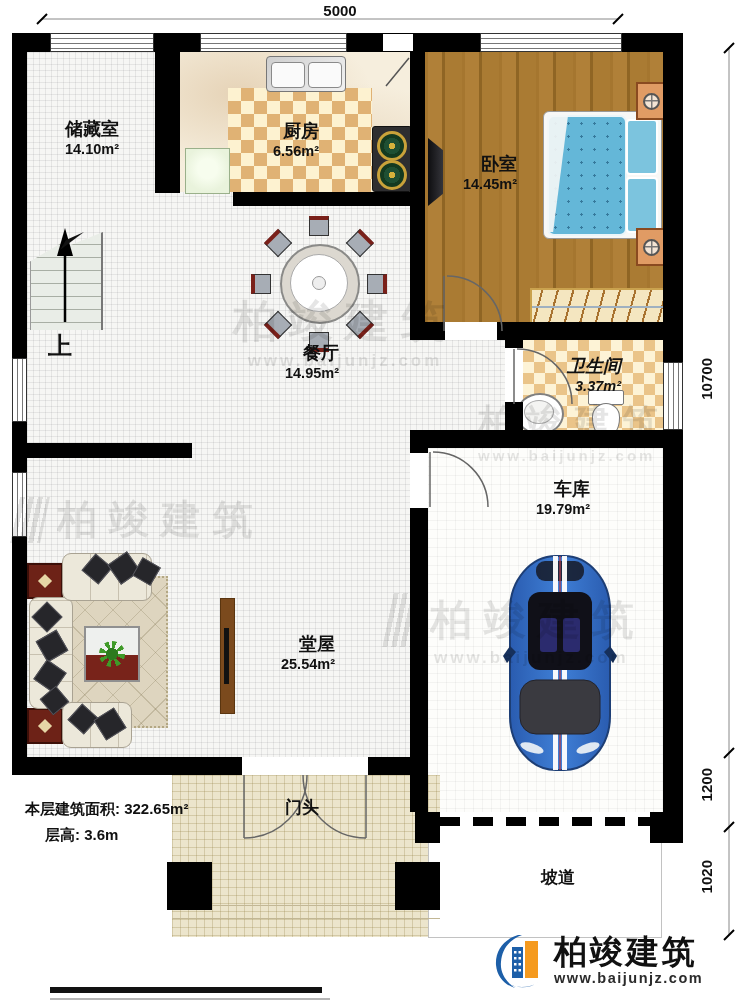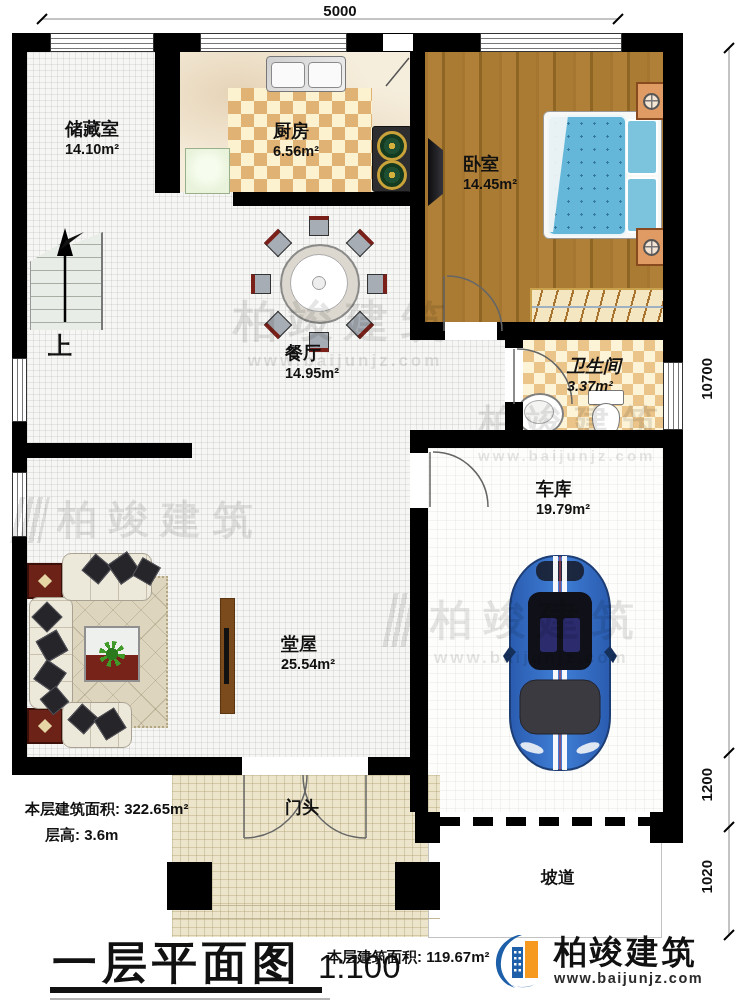--- a/index.html
+++ b/index.html
@@ -83,21 +83,21 @@
     display:flex;align-items:center;justify-content:center;}
   .plant{width:26px;height:26px;border-radius:50%;
     background:radial-gradient(circle,#2c7a1e 0 32%,transparent 33%),
                repeating-conic-gradient(#3f9a28 0 22deg,transparent 22deg 46deg);}
   .tvstand{background:#7b4a1d;border:1px solid #5a350f;}
   .tvpanel{background:#111;}
   .steps-line{position:absolute;height:1px;background:#c2b795;z-index:2;}
   .gdash{position:absolute;height:9px;z-index:4;
     background:repeating-linear-gradient(90deg,#000 0 20px,transparent 20px 33px);}
   
-  .rlabel{position:absolute;transform:translateX(-50%);text-align:left;z-index:8;white-space:nowrap;}
+  .rlabel{position:absolute;transform:translateX(-50%);text-align:right;z-index:8;white-space:nowrap;}
   .nm{font-size:18px;font-weight:bold;line-height:22px;}
   .nm-s{font-size:17px;font-weight:bold;}
   .ar{font-size:14.5px;font-weight:bold;line-height:18px;}
   .uplabel{position:absolute;font-size:24px;font-weight:bold;z-index:8;}
   
   .dimtext{position:absolute;font-size:15px;font-weight:bold;z-index:8;}
   .vdim{position:absolute;writing-mode:vertical-rl;transform:rotate(180deg);
         font-size:15px;font-weight:bold;z-index:8;}
   
   .wm{position:absolute;z-index:7;color:rgba(0,0,0,.10);font-weight:bold;pointer-events:none;}
@@ -350,29 +350,24 @@
     <div class="wm-row">
       <span class="wm-g" style="height:54px;"></span>
       <span class="wm-cn" style="font-size:42px;">柏竣建筑</span>
     </div>
     <div class="wm-url" style="margin-left:46px;">www.baijunjz.com</div>
   </div>
 
   <div class="note" style="left:25px;top:800px;">本层建筑面积: 322.65m²</div>
   <div class="note" style="left:25px;top:826px;margin-left:20px;">层高: 3.6m</div>
 
-  <div class="title-wrap">
-    <span class="title-cn">一层平面图</span>
-    <span class="title-scale">1:100</span>
-  </div>
   <div class="title-bar"></div>
   <div class="title-bar2"></div>
 
   <div class="stats">
-    <div>本层建筑面积: 119.67m²</div>
   </div>
 
   <div class="logo">
     <svg width="54" height="58" viewBox="0 0 54 58" style="margin-right:8px;">
       <path d="M26,4 C12,8 3,20 4,34 C5,46 13,54 23,57 C13,50 8,41 9,31 C10,18 17,9 30,4 Z" fill="#1d5fa8"></path>
       <path d="M8,46 C17,57 35,60 47,51 C37,58 20,58 11,49 Z" fill="#1d5fa8"></path>
       <rect x="33" y="10" width="13" height="37" fill="#f59a1e"></rect>
       <rect x="20" y="16" width="11" height="31" fill="#1d5fa8"></rect>
       <g fill="#fff">
         <rect x="22" y="20" width="2.5" height="2.5"></rect>

